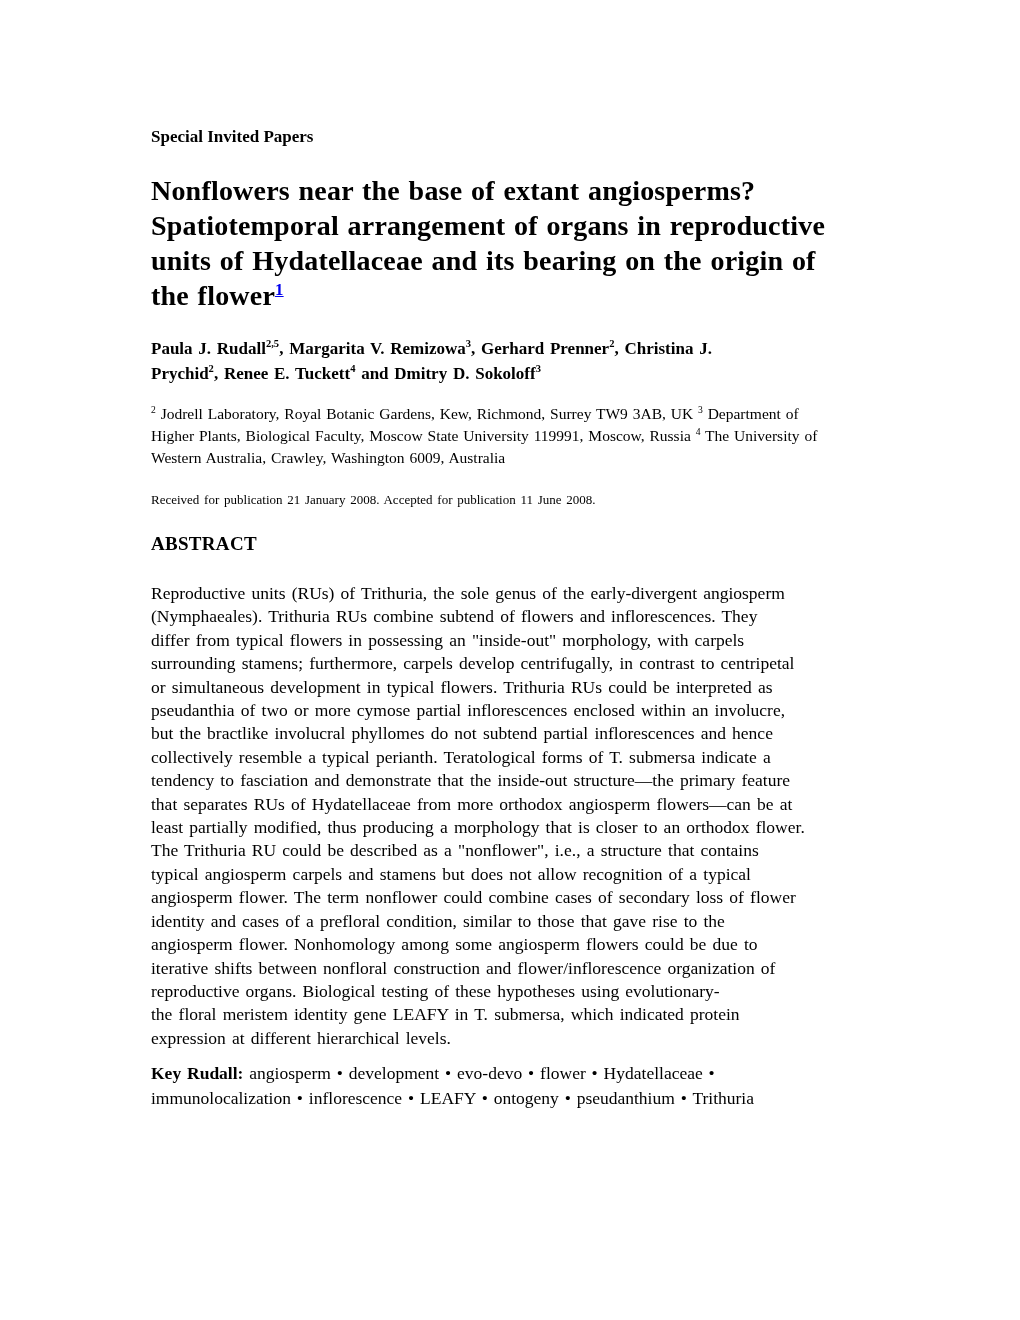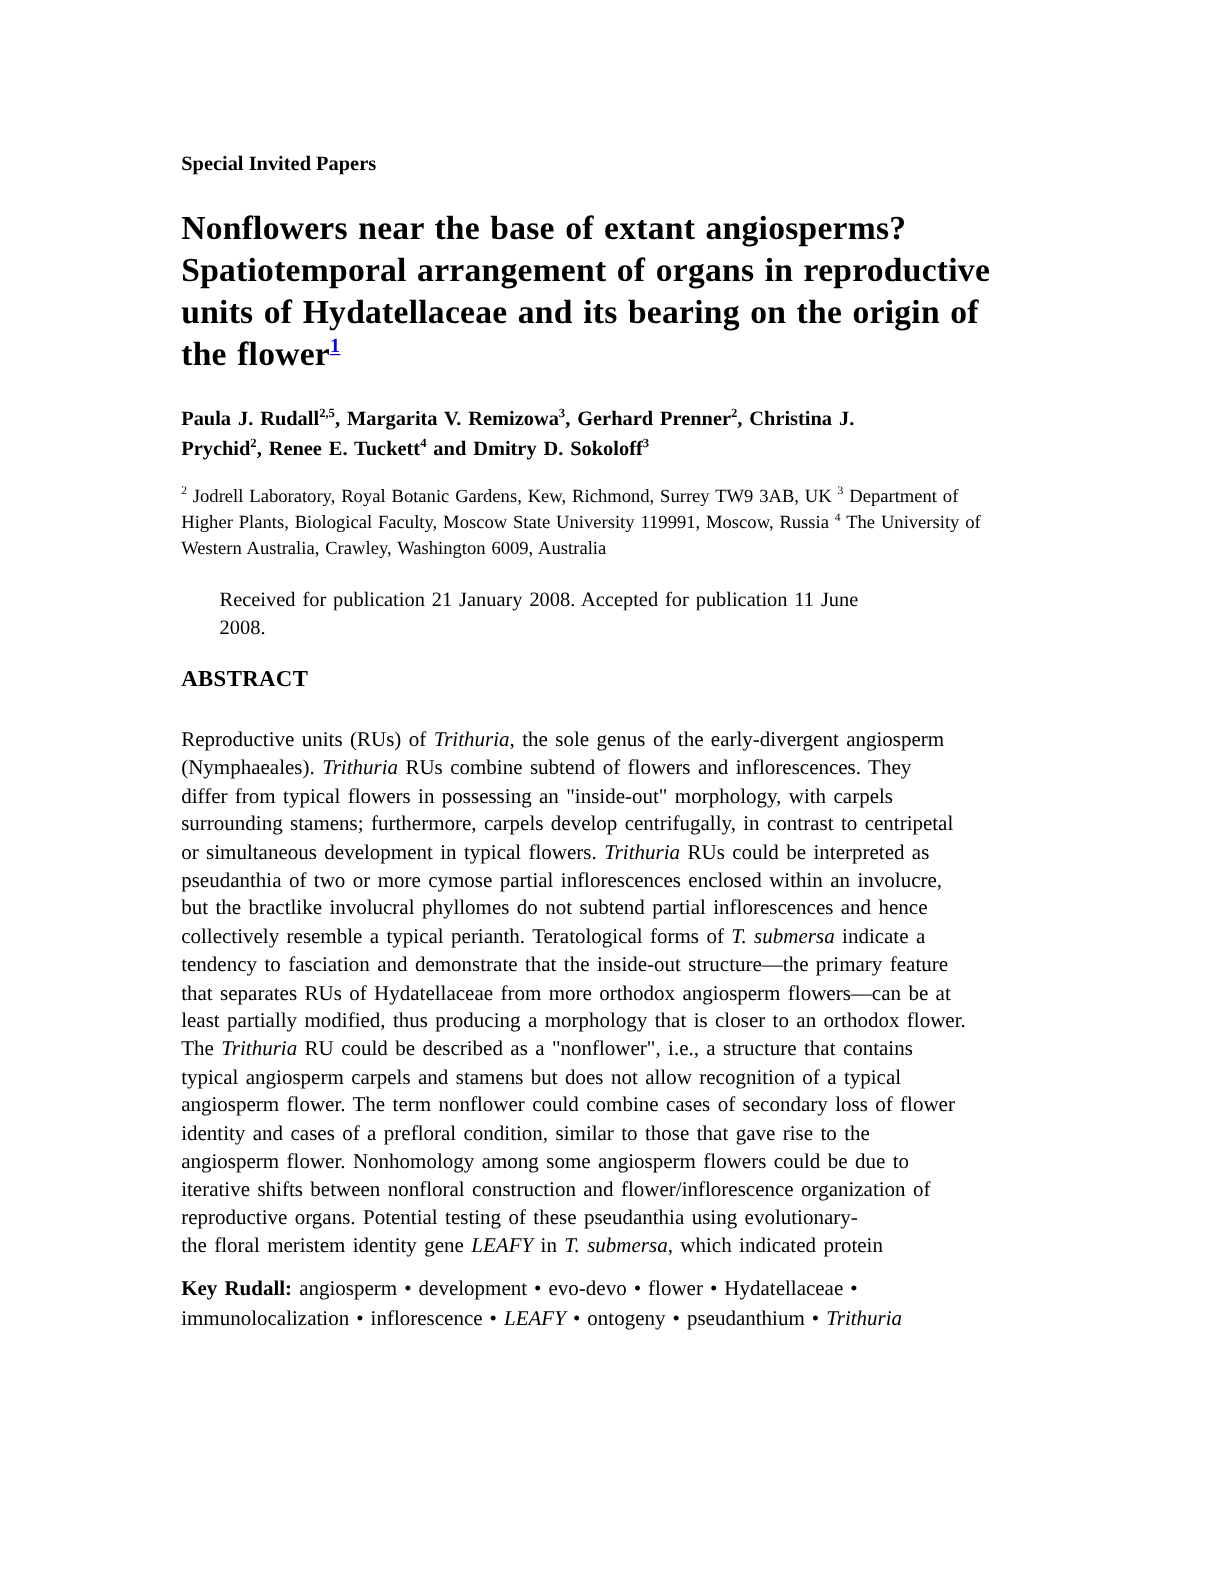--- a/index.html
+++ b/index.html
@@ -39,41 +39,40 @@
     font-size: 17px; font-weight: 700; line-height: 25px;
     word-spacing: 1.5px;
   }
   .affiliations {
     margin-top: 17px;
     font-size: 15.5px; line-height: 22px;
     word-spacing: 1px;
   }
   .received {
     margin-top: 19px;
-    font-size: 17px; line-height: 23px;
+    font-size: 13px; line-height: 23px;
     word-spacing: 1.5px;
-    margin-left: 32px;
   }
   .abstract-heading {
     margin-top: 20px;
     font-size: 19px; font-weight: 700; line-height: 25px;
     letter-spacing: 0.3px;
   }
   .abstract-body {
     margin-top: 26px;
     font-size: 17.5px; line-height: 23.4px;
     word-spacing: 1.8px;
   }
   .keywords {
     margin-top: 11px;
     font-size: 17.5px; line-height: 25px;
     word-spacing: 1.5px;
   }
   sup { font-size: 62%; line-height: 0; vertical-align: super; }
-  .it { font-style: italic; }
+  .it { }
   .bd { font-weight: 700; }
 </style>
 </head>
 <body>
 
 <div class="page">
 
   <div class="section-label" data-bind="header.section_label">Special Invited Papers</div>
 
   <div class="title">
@@ -111,22 +110,23 @@
       <div><span>collectively resemble a typical perianth. Teratological forms of </span><span class="it">T. submersa</span><span> indicate a</span></div>
       <div><span>tendency to fasciation and demonstrate that the inside-out structure—the primary feature</span></div>
       <div><span>that separates RUs of Hydatellaceae from more orthodox angiosperm flowers—can be at</span></div>
       <div><span>least partially modified, thus producing a morphology that is closer to an orthodox flower.</span></div>
       <div><span>The </span><span class="it">Trithuria</span><span> RU could be described as a "nonflower", i.e., a structure that contains</span></div>
       <div><span>typical angiosperm carpels and stamens but does not allow recognition of a typical</span></div>
       <div><span>angiosperm flower. The term nonflower could combine cases of secondary loss of flower</span></div>
       <div><span>identity and cases of a prefloral condition, similar to those that gave rise to the</span></div>
       <div><span>angiosperm flower. Nonhomology among some angiosperm flowers could be due to</span></div>
       <div><span>iterative shifts between nonfloral construction and flower/inflorescence organization of</span></div>
-      <div><span>reproductive organs. Potential testing of these pseudanthia using evolutionary-</span></div>
+      <div><span>reproductive organs. Biological testing of these hypotheses using evolutionary-</span></div>
       <div><span>the floral meristem identity gene </span><span class="it">LEAFY</span><span> in </span><span class="it">T. submersa</span><span>, which indicated protein</span></div>
+      <div><span>expression at different hierarchical levels.</span></div>
     </div>
 
   <div class="keywords" data-bind-lines="keywords.lines">
       <div><span class="bd">Key Rudall:</span><span> angiosperm • development • evo-devo • flower • Hydatellaceae •</span></div>
       <div><span>immunolocalization • inflorescence • </span><span class="it">LEAFY</span><span> • ontogeny • pseudanthium • </span><span class="it">Trithuria</span></div>
     </div>
 
 </div>
 
 </body></html>

